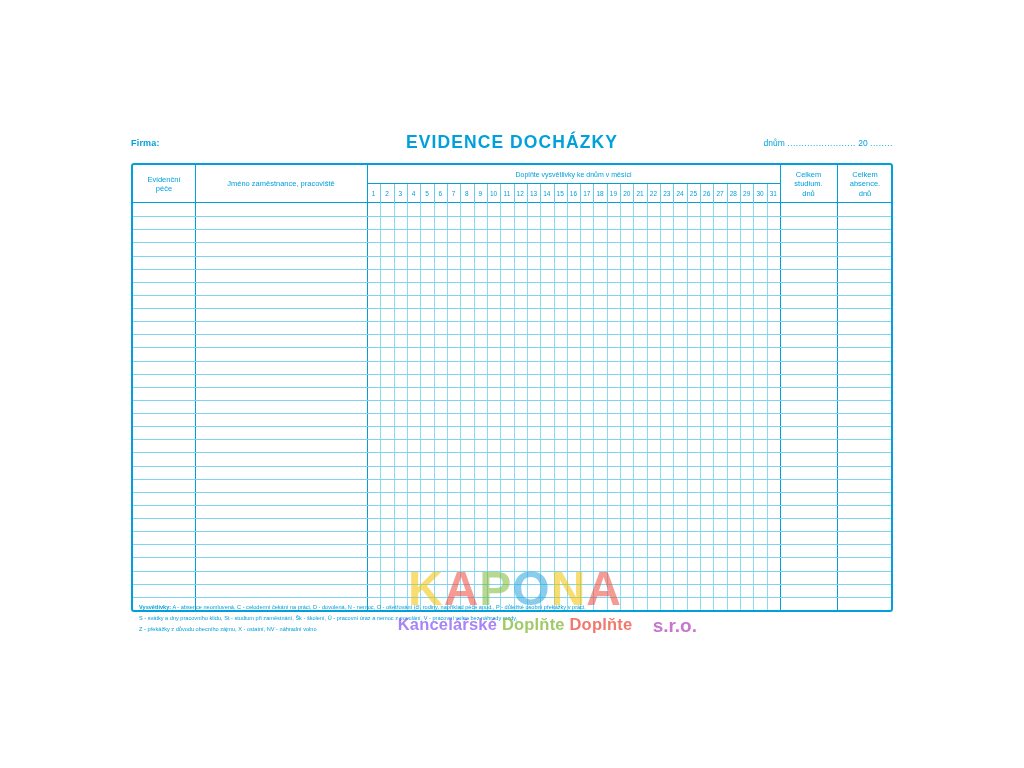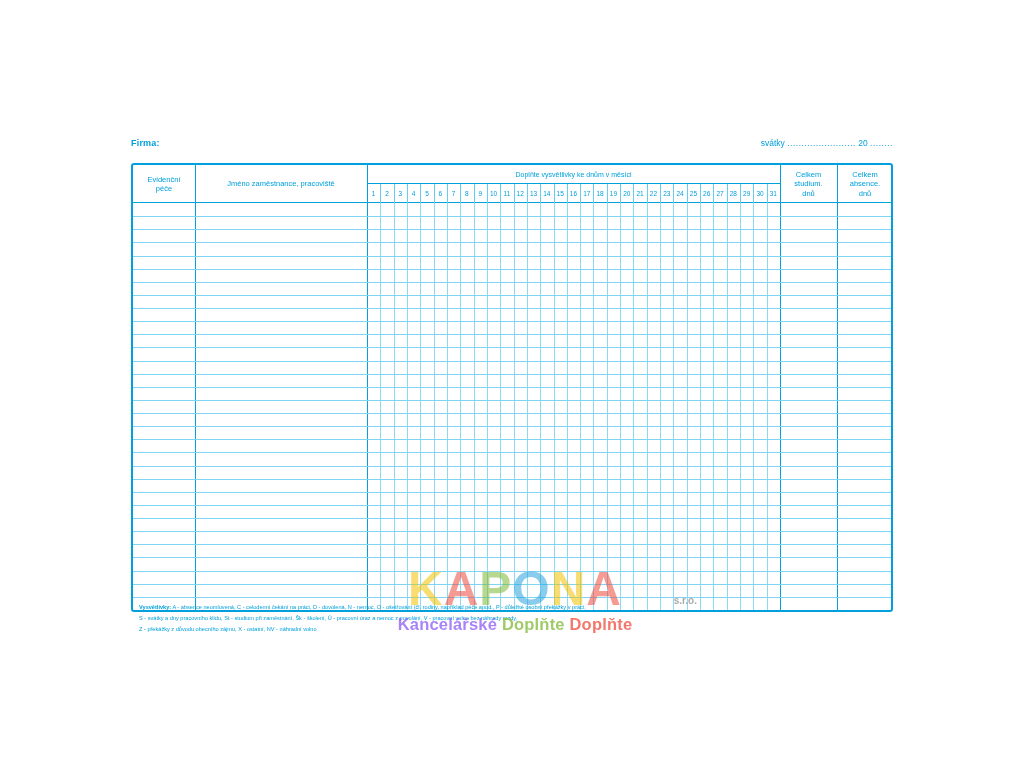--- a/index.html
+++ b/index.html
@@ -124,41 +124,42 @@
     line-height: 1; opacity: .55;
   }
   #wm-word span:nth-child(1){ color:#f2c200; }
   #wm-word span:nth-child(2){ color:#ef4a3c; }
   #wm-word span:nth-child(3){ color:#7fb935; }
   #wm-word span:nth-child(4){ color:#29a3dc; }
   #wm-word span:nth-child(5){ color:#f2c200; }
   #wm-word span:nth-child(6){ color:#ef4a3c; }
   #wm-word span:nth-child(7){ color:#7fb935; }
   #wm-sro {
-    position: absolute; right: -22px; top: 30px;
-    font-size: 10px; font-weight: bold; color: #737373; opacity: .6;
+    position: absolute; right: -22px; top: 50px;
+    font-size: 19px; font-weight: bold; color: #a21caf; opacity: .6;
   }
   #wm-sub {
     margin-top: 2px;
     font-size: 16.5px; font-weight: bold; letter-spacing: .2px;
     opacity: .75;
   }
   #wm-sub span:nth-child(1){ color:#8b5cf6; }
   #wm-sub span:nth-child(2){ color:#7fb935; }
   #wm-sub span:nth-child(3){ color:#ef4a3c; }
 </style>
 </head>
 <body>
 
 <div id="page">
 
   <div id="top-row">
     <div id="firma-label">Firma:</div>
+    <div id="doc-title">EVIDENCE DOCHÁZKY</div>
     <div id="month-block">
-      <span>svátky</span>
+      <span>dnům</span>
       <span class="dots">........................</span>
       <span>20</span>
       <span class="dots">........</span>
     </div>
   </div>
 
   <div id="sheet">
 
     <div id="hdr">
       <div class="cell" id="hdr-id">

